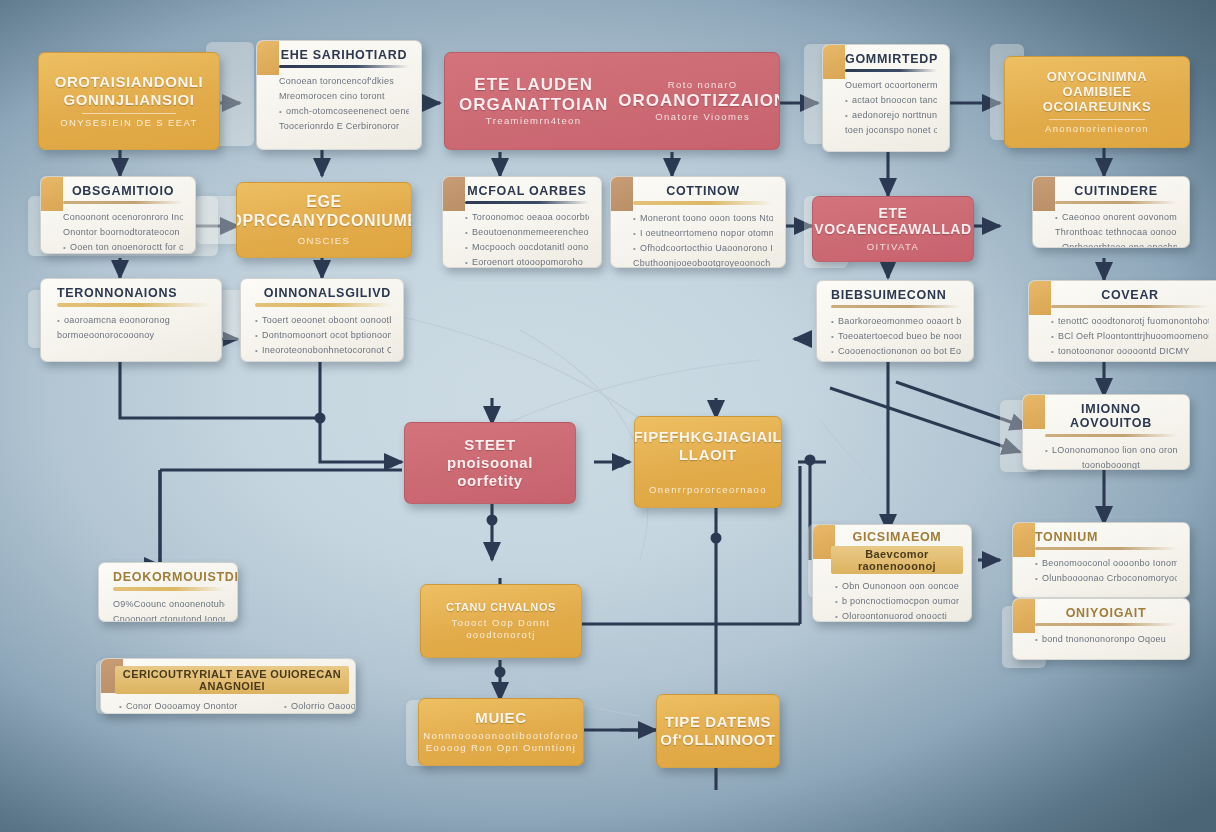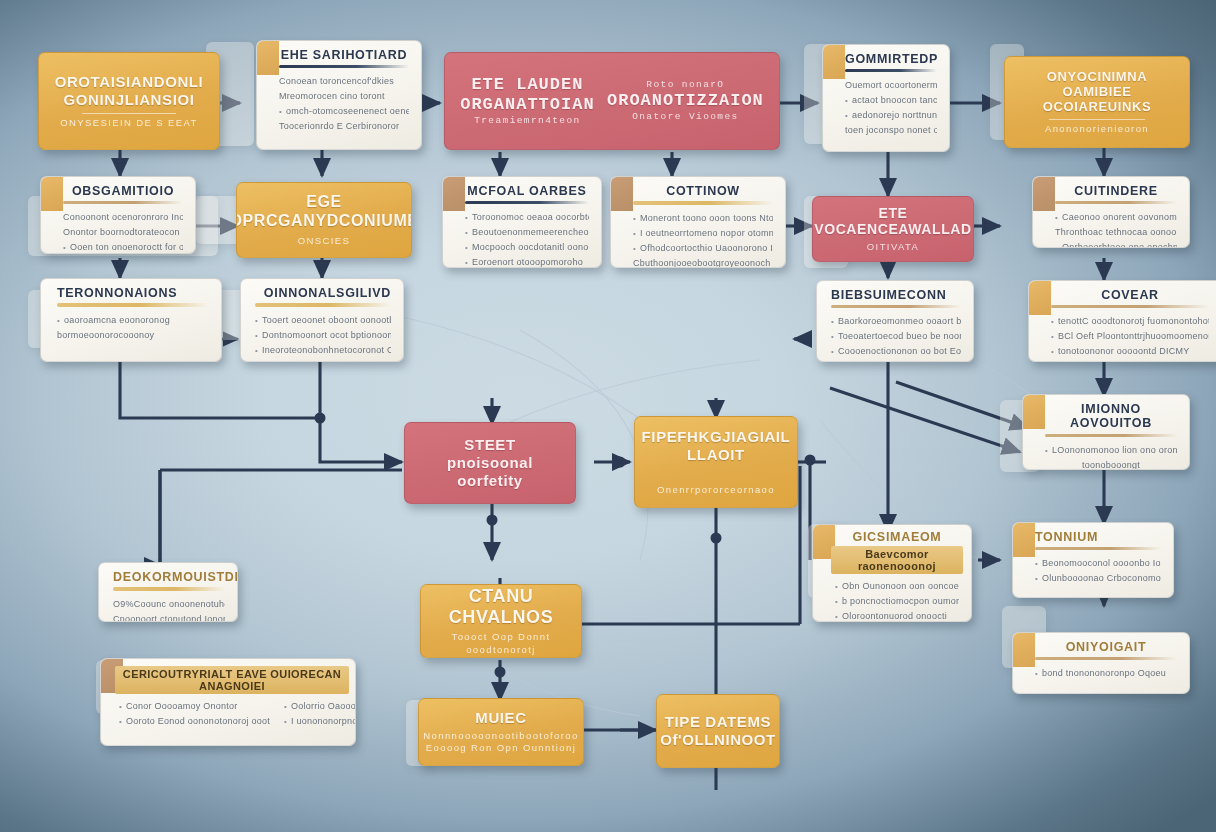--- a/index.html
+++ b/index.html
@@ -88,21 +88,20 @@
     flex-direction: row;
     justify-content: space-around;
     align-items: center;
     gap: 10px;
   }
   .node.banner .col {
     display: flex;
     flex-direction: column;
     align-items: center;
     text-align: center;
-    font-family: Liberation Mono, monospace;
   }
   .node.banner .n-title { font-size: 17px; letter-spacing: 1px; }
 
   
   .node.card {
     background: linear-gradient(165deg, #fcfbf7 0%, #f5f3ec 58%, #eeebe2 100%);
     border: 1px solid rgba(150,155,160,0.35);
     padding: 0;
   }
   .node.card .tab {
@@ -468,21 +467,21 @@
         <li>tonotoononor ooooontd DICMY</li>
       </ul>
     </div>
   </div>
 
   <div class="node solid rose" style="left:404px;top:422px;width:172px;height:82px;">
     <div class="n-title" style="white-space:pre-line;font-size:15px;">STEET
 pnoisoonal oorfetity</div>
   </div>
 
-  <div class="node solid amber" style="left:634px;top:416px;width:164px;height:92px;">
+  <div class="node solid amber" style="left:634px;top:416px;width:148px;height:92px;">
     <div class="n-title" style="white-space:pre-line;font-size:15px;">FIPEFHKGJIAGIAIL
 LLAOIT</div>
     <div class="n-sub" style="margin-top:20px;">Onenrrpororceornaoo</div>
   </div>
 
   <div class="node card" style="left:1022px;top:394px;width:168px;height:76px;">
     <div class="tab"></div>
     <div class="card-inner">
       <div class="c-head">IMIONNO AOVOUITOB</div>
       <div class="c-rule tan"></div>
@@ -513,54 +512,54 @@
       <ul>
         <li>Obn Ounonoon oon ooncoembonoy</li>
         <li>b poncnoctiomocpon oumoncow</li>
         <li>Oloroontonuorod onoocti</li>
 
       </ul>
     </div>
   </div>
 
   <div class="node solid amber" style="left:420px;top:584px;width:162px;height:74px;">
-    <div class="n-title" style="font-size:18px;">CTANU CHVALNOS</div>
+    <div class="n-title" style="font-size:11px;">CTANU CHVALNOS</div>
     <div class="n-sub" style="margin-top:3px;">Toooct Oop Donnt ooodtonorotj</div>
   </div>
 
-  <div class="node card" style="left:1012px;top:522px;width:162px;height:76px;">
+  <div class="node card" style="left:1012px;top:522px;width:178px;height:76px;">
     <div class="tab"></div>
     <div class="card-inner">
       <div class="c-head" style="text-align:left;color:#a07d3a;">TONNIUM</div>
       <div class="c-rule tan"></div>
       <ul>
         <li>Beonomooconol oooonbo Ionomroliomonto</li>
         <li>Olunboooonao Crboconomoryooronob</li>
       </ul>
     </div>
   </div>
 
-  <div class="node card" style="left:100px;top:658px;width:256px;height:88px;">
+  <div class="node card" style="left:100px;top:658px;width:256px;height:56px;">
     <div class="tab brown"></div>
     <div class="card-inner" style="padding:5px 10px 6px 18px;">
       <div class="c-band">CERICOUTRYRIALT EAVE OUIORECAN ANAGNOIEI</div>
       <div class="cols">
         <ul>
           <li>Conor Ooooamoy Onontor</li>
           <li>Ooroto Eonod oononotonoroj ooot</li>
         </ul>
         <ul>
           <li>Oolorrio Oaooo Eorori Eoortort</li>
           <li>I uonononorpnoobooboob coonoy</li>
         </ul>
       </div>
     </div>
   </div>
 
-  <div class="node card" style="left:1012px;top:632px;width:178px;height:62px;">
+  <div class="node card" style="left:1012px;top:598px;width:178px;height:62px;">
     <div class="tab"></div>
     <div class="card-inner">
       <div class="c-head" style="color:#a07d3a;">ONIYOIGAIT</div>
       <div class="c-rule tan"></div>
       <ul>
         <li>bond tnonononoronpo Oqoeu</li>
       </ul>
     </div>
   </div>
 

